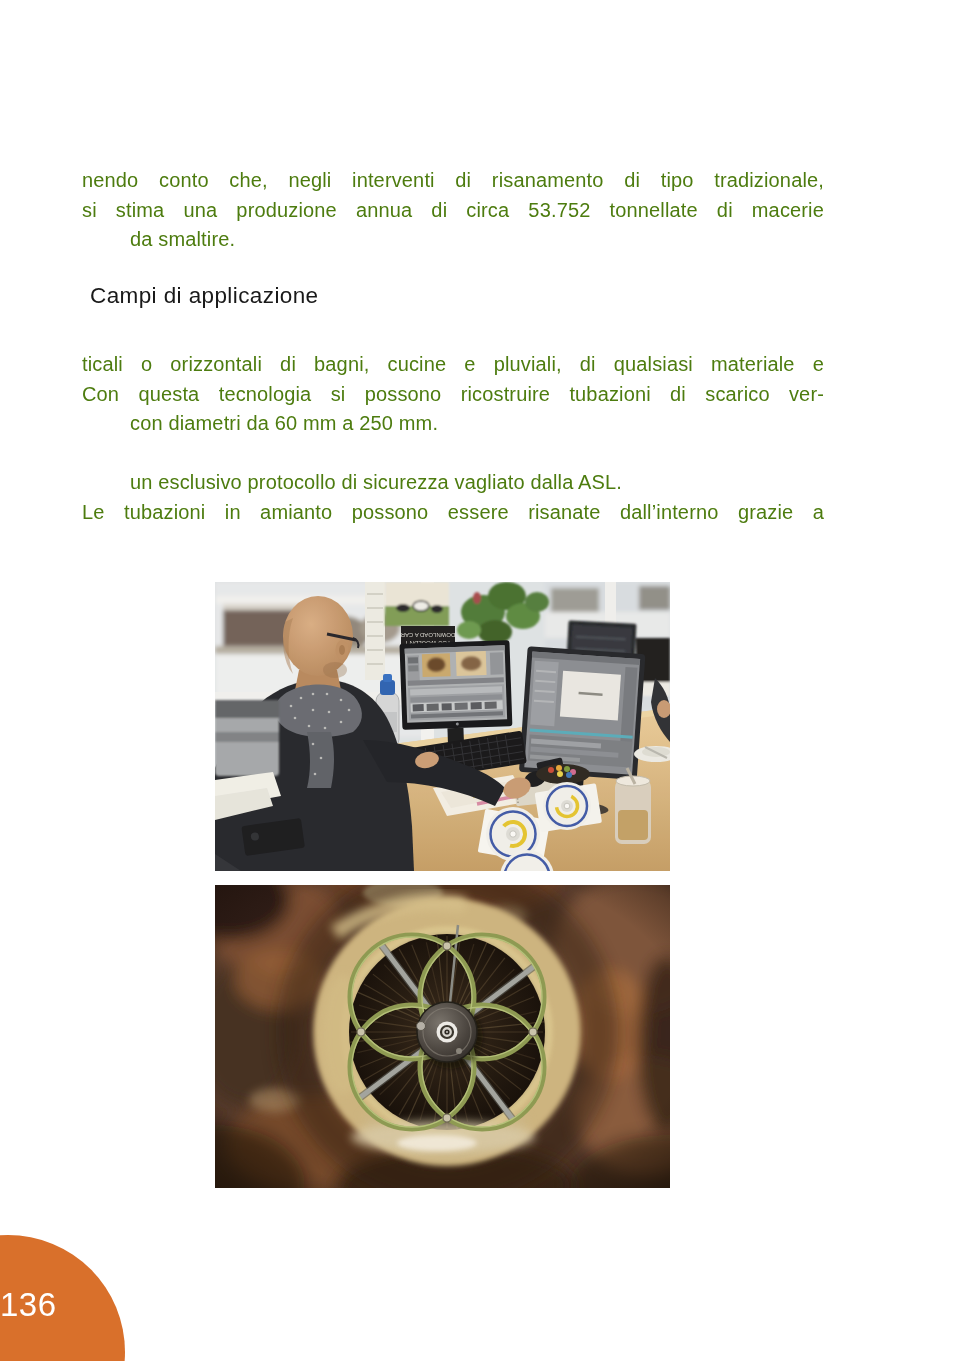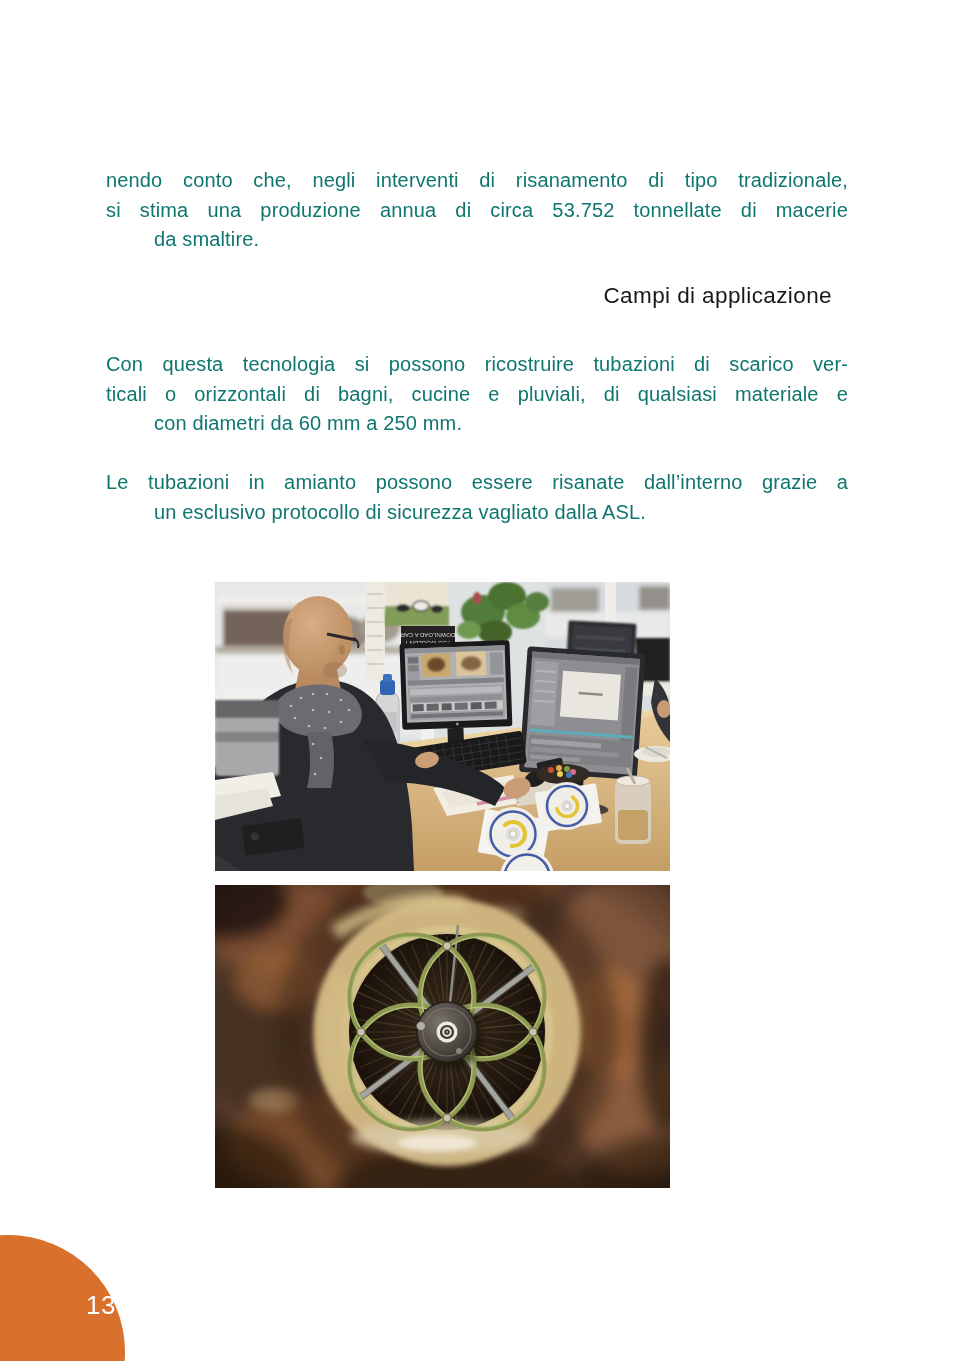--- a/index.html
+++ b/index.html
@@ -1,69 +1,69 @@
 <!DOCTYPE html>
 <html lang="it"><head>
 <meta charset="utf-8">
 <style>
   html,body { margin:0; padding:0; background:#ffffff; }
   .page {
     position:relative; width:964px; height:1361px; overflow:hidden;
     background:#ffffff; font-family:"Liberation Sans","DejaVu Sans",sans-serif;
   }
-  .textcol { position:absolute; left:106px; width:742px; color:#0f766e; }
+  .textcol { position:absolute; left:82px; width:742px; color:#4d7c0f; }
   .para .line {
     font-size:20px; line-height:29.5px; letter-spacing:0.15px;
     text-align:justify; text-align-last:justify; text-justify:inter-word;
     white-space:nowrap;
   }
   .para .line.last { text-align-last:left;margin-left:48px; }
   .heading {
     position:absolute; left:90px; width:742px; top:283px;
-    font-size:22.5px; letter-spacing:0.4px; color:#191919; text-align:right;
+    font-size:22.5px; letter-spacing:0.4px; color:#191919; text-align:left;
   }
   #intro { top:166px; }
   #para-app { top:350px; }
   #para-asl { top:468px; }
   figure { position:absolute; margin:0; padding:0; }
   #photo-office { left:215px; top:582px; width:455px; height:289px; }
   #photo-pipe   { left:215px; top:885px; width:455px; height:303px; }
   figure svg { display:block; width:100%; height:100%; }
   .page-badge {
     position:absolute; left:-109px; top:1235px; width:234px; height:234px;
     border-radius:50%; background:#d9702b;
   }
   .page-number {
     position:absolute; left:0px; top:1291px; width:131px;
-    text-align:right; color:#ffffff; font-size:26px; font-weight:300;
+    text-align:left; color:#ffffff; font-size:33px; font-weight:300;
     letter-spacing:0.5px; line-height:28px;
   }
 </style>
 </head>
 <body>
 
 <div class="page">
 
   <div class="textcol para" id="intro">
     <div class="line">nendo conto che, negli interventi di risanamento di tipo tradizionale,</div>
     <div class="line">si stima una produzione annua di circa 53.752 tonnellate di macerie</div>
     <div class="line last">da smaltire.</div>
   </div>
 
   <div class="heading">Campi di applicazione</div>
 
   <div class="textcol para" id="para-app">
+    <div class="line">ticali o orizzontali di bagni, cucine e pluviali, di qualsiasi materiale e</div>
     <div class="line">Con questa tecnologia si possono ricostruire tubazioni di scarico ver-</div>
-    <div class="line">ticali o orizzontali di bagni, cucine e pluviali, di qualsiasi materiale e</div>
     <div class="line last">con diametri da 60 mm a 250 mm.</div>
   </div>
 
   <div class="textcol para" id="para-asl">
+    <div class="line last">un esclusivo protocollo di sicurezza vagliato dalla ASL.</div>
     <div class="line">Le tubazioni in amianto possono essere risanate dall’interno grazie a</div>
-    <div class="line last">un esclusivo protocollo di sicurezza vagliato dalla ASL.</div>
   </div>
 
   <figure id="photo-office" aria-label="Operatore alla scrivania con due monitor che analizza immagini di tubazioni">
     <svg viewBox="0 0 455 289" preserveAspectRatio="none">
       <defs>
         <linearGradient id="deskG" x1="0" y1="0" x2="0" y2="1">
           <stop offset="0" stop-color="#EACD9B"></stop>
             <stop offset="1" stop-color="#C49E66"></stop>
         </linearGradient>
         <radialGradient id="headG" cx="40%" cy="35%" r="75%">

